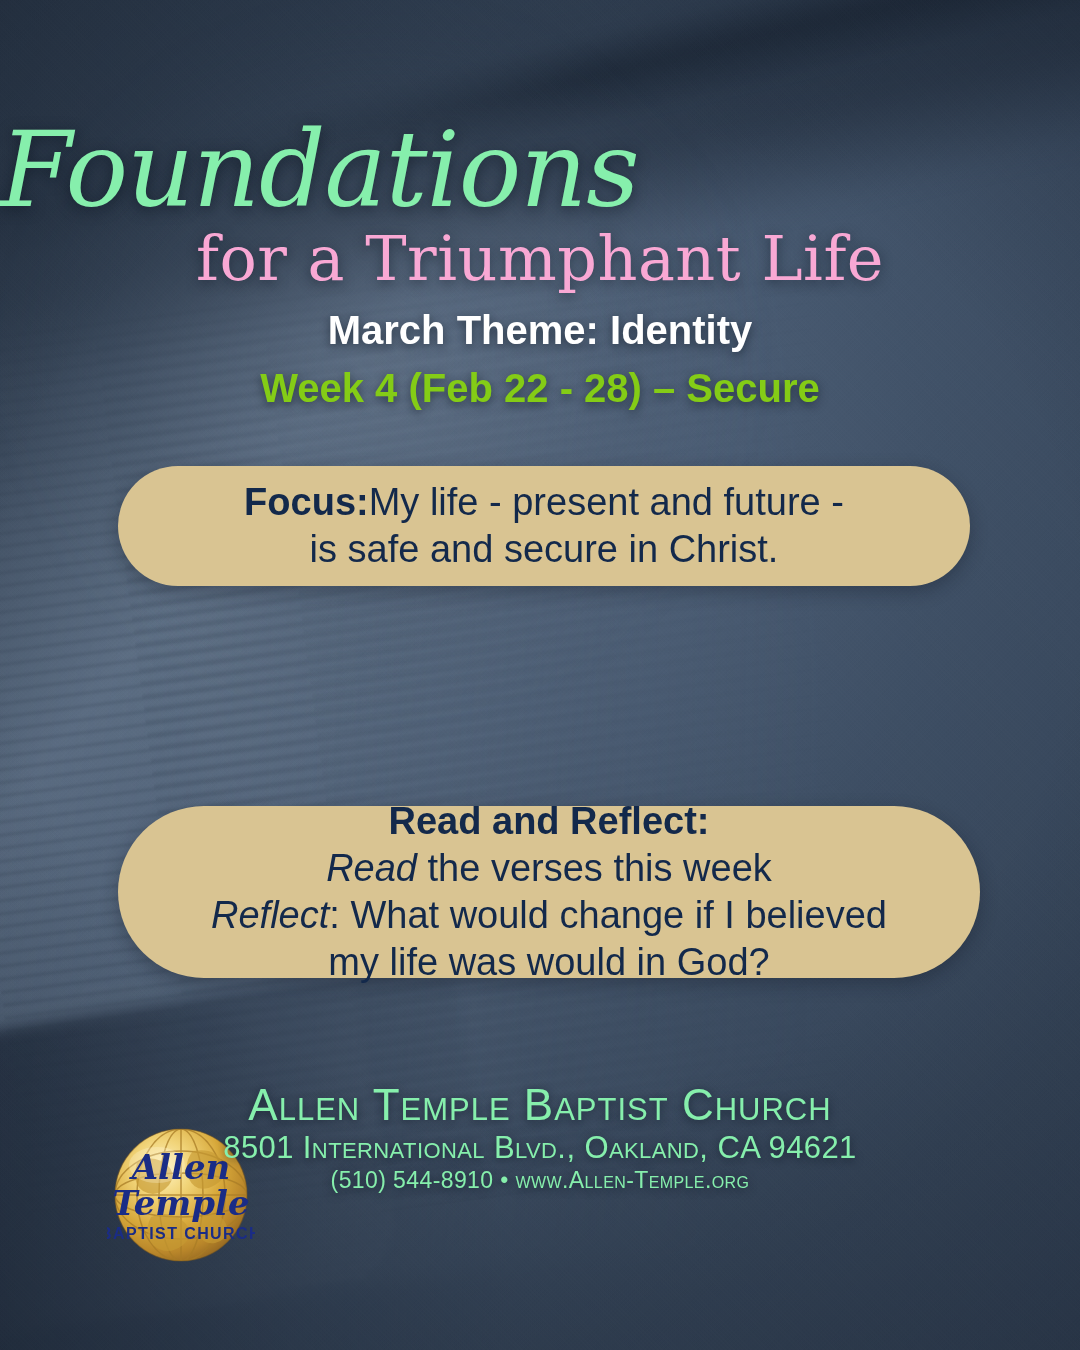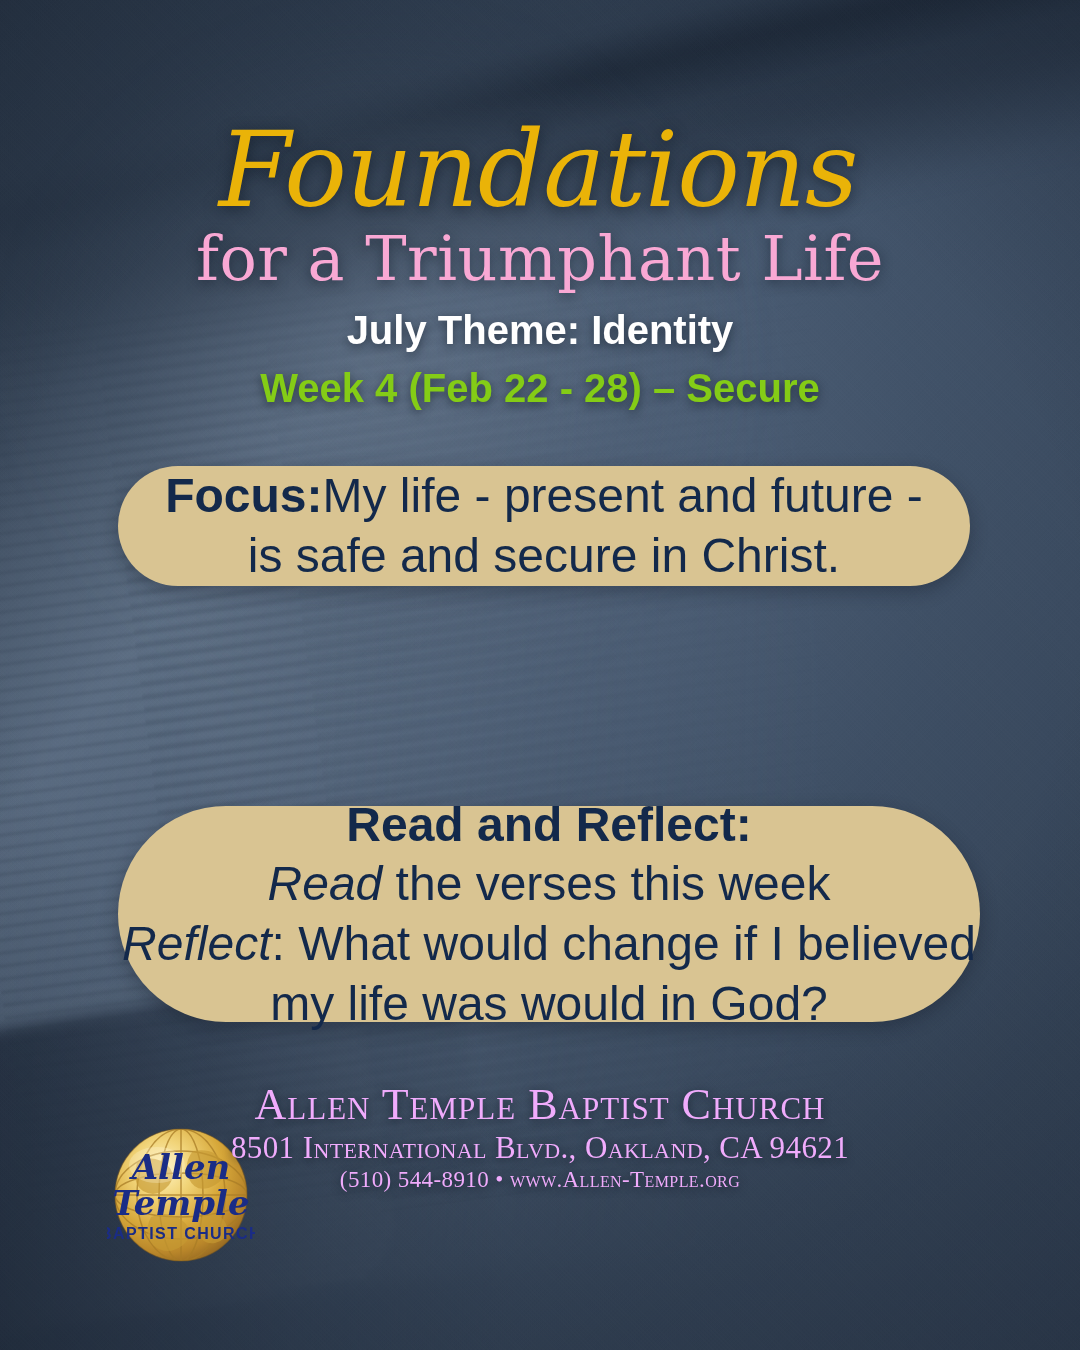--- a/index.html
+++ b/index.html
@@ -117,27 +117,27 @@
     position: relative;
     z-index: 5;
     width: 1080px;
     height: 1350px;
   }
 
   .title-script {
     position: absolute;
     top: 118px;
     left: 0; right: 4px;
-    text-align: center;
+    text-align: left;
     font-family: "DejaVu Serif", serif;
     font-style: italic;
     font-weight: 400;
     font-size: 104px;
     line-height: 1;
-    color: #eab308;
+    color: #86efac;
     letter-spacing: -1px;
     text-shadow: 0 3px 14px rgba(10,18,30,0.55);
   }
 
   .title-serif {
     position: absolute;
     top: 228px;
     left: 0; right: 0;
     text-align: center;
     font-family: "DejaVu Serif", serif;
@@ -181,42 +181,42 @@
     background: #d9c492;
     border-radius: 999px;
     box-shadow: 0 6px 18px rgba(14,22,34,0.32);
     display: flex;
     flex-direction: column;
     align-items: center;
     justify-content: center;
     text-align: right;
     color: #13294b;
     font-family: "Liberation Sans", sans-serif;
-    font-size: 48px;
+    font-size: 38px;
     line-height: 1.24;
     padding: 0 54px;
     box-sizing: border-box;
   }
   .card .ln { display: block; white-space: nowrap; }
   .card b { font-weight: bold; }
   .card i { font-style: italic; }
   .card-heading { font-weight: bold; }
 
   #card-focus   { left: 118px; top: 466px; width: 852px; height: 120px; }
   #card-scripture { left: 118px; top: 604px; width: 854px; height: 174px; }
-  #card-reflect { left: 118px; top: 806px; width: 862px; height: 216px; }
+  #card-reflect { left: 118px; top: 806px; width: 862px; height: 172px; }
 
   
   .footer {
     position: absolute;
     left: 0; right: 0;
     top: 1082px;
     text-align: center;
-    color: #f0abfc;
-    font-family: Liberation Serif, serif;
+    color: #86efac;
+    font-family: Liberation Sans, sans-serif;
     font-variant: small-caps;
     text-shadow: 0 2px 9px rgba(10,18,30,0.6);
   }
   .footer .church-name {
     font-size: 44px;
     line-height: 1.06;
     letter-spacing: 1px;
   }
   .footer .pastor {
     font-size: 31px;
@@ -262,21 +262,21 @@
   <div class="bg-layer bg-cloth-tl"></div>
   <div class="bg-layer bg-cloth-br"></div>
   <div class="bg-layer bg-tint"></div>
   <div class="bg-layer bg-grain"></div>
   <div class="bg-layer bg-vignette"></div>
 
   <div class="content">
 
     <div class="title-script">Foundations</div>
     <div class="title-serif">for a Triumphant Life</div>
-    <div class="theme-line">July Theme: Identity</div>
+    <div class="theme-line">March Theme: Identity</div>
     <div class="week-line">Week 4 (Feb 22 - 28) – Secure</div>
 
     <div class="card" id="card-focus">
       <span class="ln"><b class="card-heading">Focus:</b><span>My life - present and future -</span></span>
       <span class="ln">is safe and secure in Christ.</span>
     </div>
 
 
     <div class="card" id="card-reflect">
       <span class="ln card-heading">Read and Reflect:</span>

